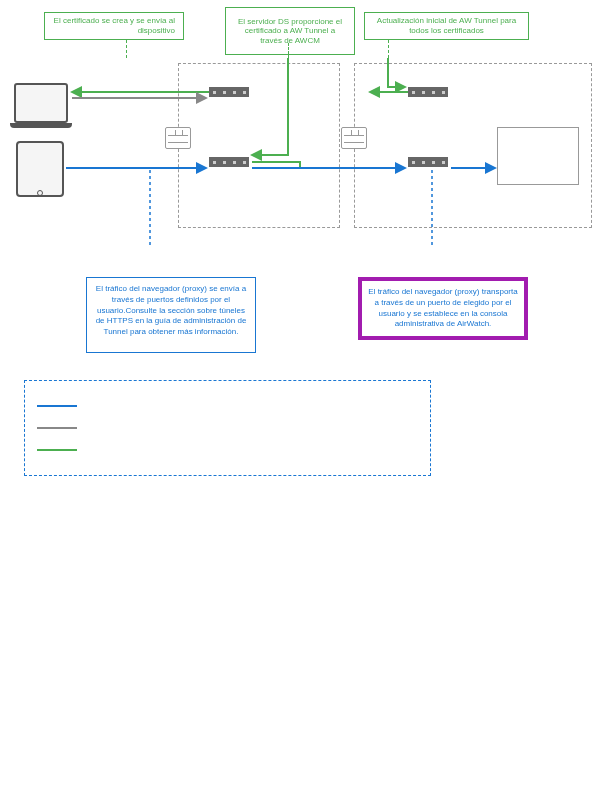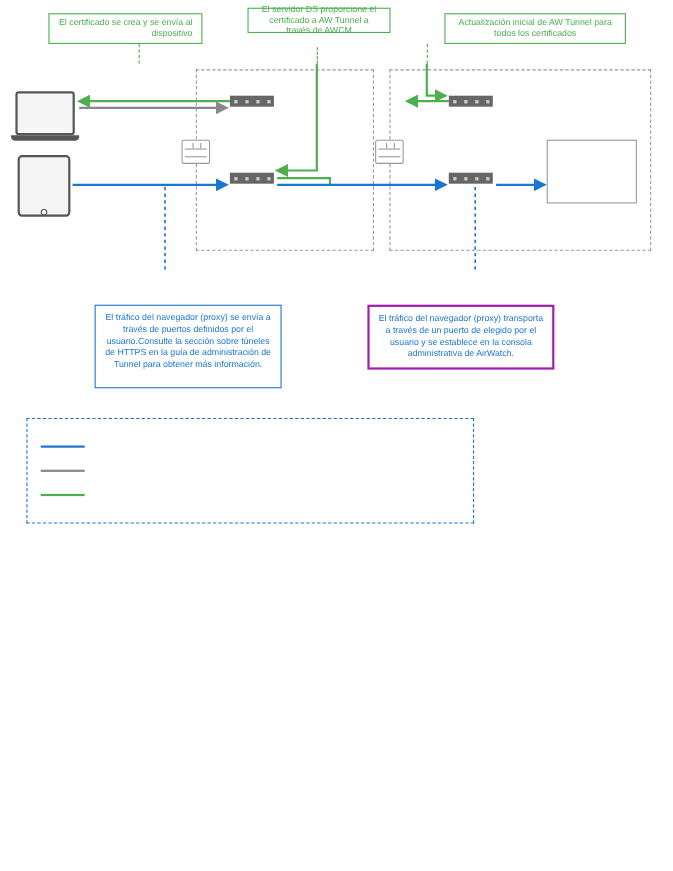--- a/index.html
+++ b/index.html
@@ -102,24 +102,24 @@
       border-left-width: 1.5px;
     }
     svg.conn { position: absolute; overflow: visible; }
   </style>
 </head>
 <body>
 
 <div class="top-box green-border" style="left:44px; top:12px; width:140px; height:28px;text-align:right;">
   <span>El certificado se crea y se envía al dispositivo</span>
 </div>
-<div class="top-box green-border" style="left:225px; top:7px; width:130px; height:23px;">
+<div class="top-box green-border" style="left:225px; top:7px; width:130px; height:48px;">
   <span>El servidor DS proporcione el certificado  a AW Tunnel a través de AWCM</span>
 </div>
-<div class="top-box green-border" style="left:404px; top:12px; width:165px; height:28px;">
+<div class="top-box green-border" style="left:364px; top:12px; width:165px; height:28px;">
   <span>Actualización inicial de AW Tunnel para todos los certificados</span>
 </div>
 
 <div class="dash-line-v" style="left:126px; top:40px; height:18px; border-color:#4caf50;"></div>
 <div class="dash-line-v" style="left:288px; top:43px; height:15px; border-color:#4caf50;"></div>
 <div class="dash-line-v" style="left:388px; top:40px; height:18px; border-color:#4caf50;"></div>
 
 <div class="device" style="left:14px; top:83px; width:54px; height:40px; border-radius:3px;"></div>
 <div style="position:absolute; left:10px; top:123px; width:62px; height:5px; background:#555; border-radius:0 0 4px 4px;"></div>
 
@@ -201,21 +201,21 @@
 
   <path d="M150,170 L150,245" stroke="#1976d2" stroke-width="1.5" stroke-dasharray="3,3" fill="none"></path>
   <path d="M432,170 L432,245" stroke="#1976d2" stroke-width="1.5" stroke-dasharray="3,3" fill="none"></path>
 </svg>
 
 <div class="callout-box blue-border" style="left:86px; top:245px; width:170px; border:1px solid #1976d2; color:#1976d2;">
   <div>El tráfico del navegador (proxy) se envía a través de puertos definidos por el usuario.Consulte la sección sobre túneles de HTTPS  en la guía de administración de Tunnel para obtener más información.</div>
   <div style="height:8px;"></div>
 </div>
 
-<div class="callout-box blue-border" style="left:334px; top:245px; width:170px; border:2px solid #a21caf; color:#1976d2;">
+<div class="callout-box blue-border" style="left:358px; top:245px; width:170px; border:4px solid #a21caf; color:#1976d2;">
   <div>El tráfico del navegador (proxy) transporta a través de un puerto de elegido por el usuario y se establece en la consola administrativa de AirWatch.</div>
 </div>
 
 <div class="legend-box" style="left:24px; top:380px; width:407px; height:96px;">
   <div class="legend-row">
     <div class="legend-swatch" style="background:#1976d2;"></div>
     <span></span>
   </div>
   <div class="legend-row">
     <div class="legend-swatch" style="background:#888;"></div>

